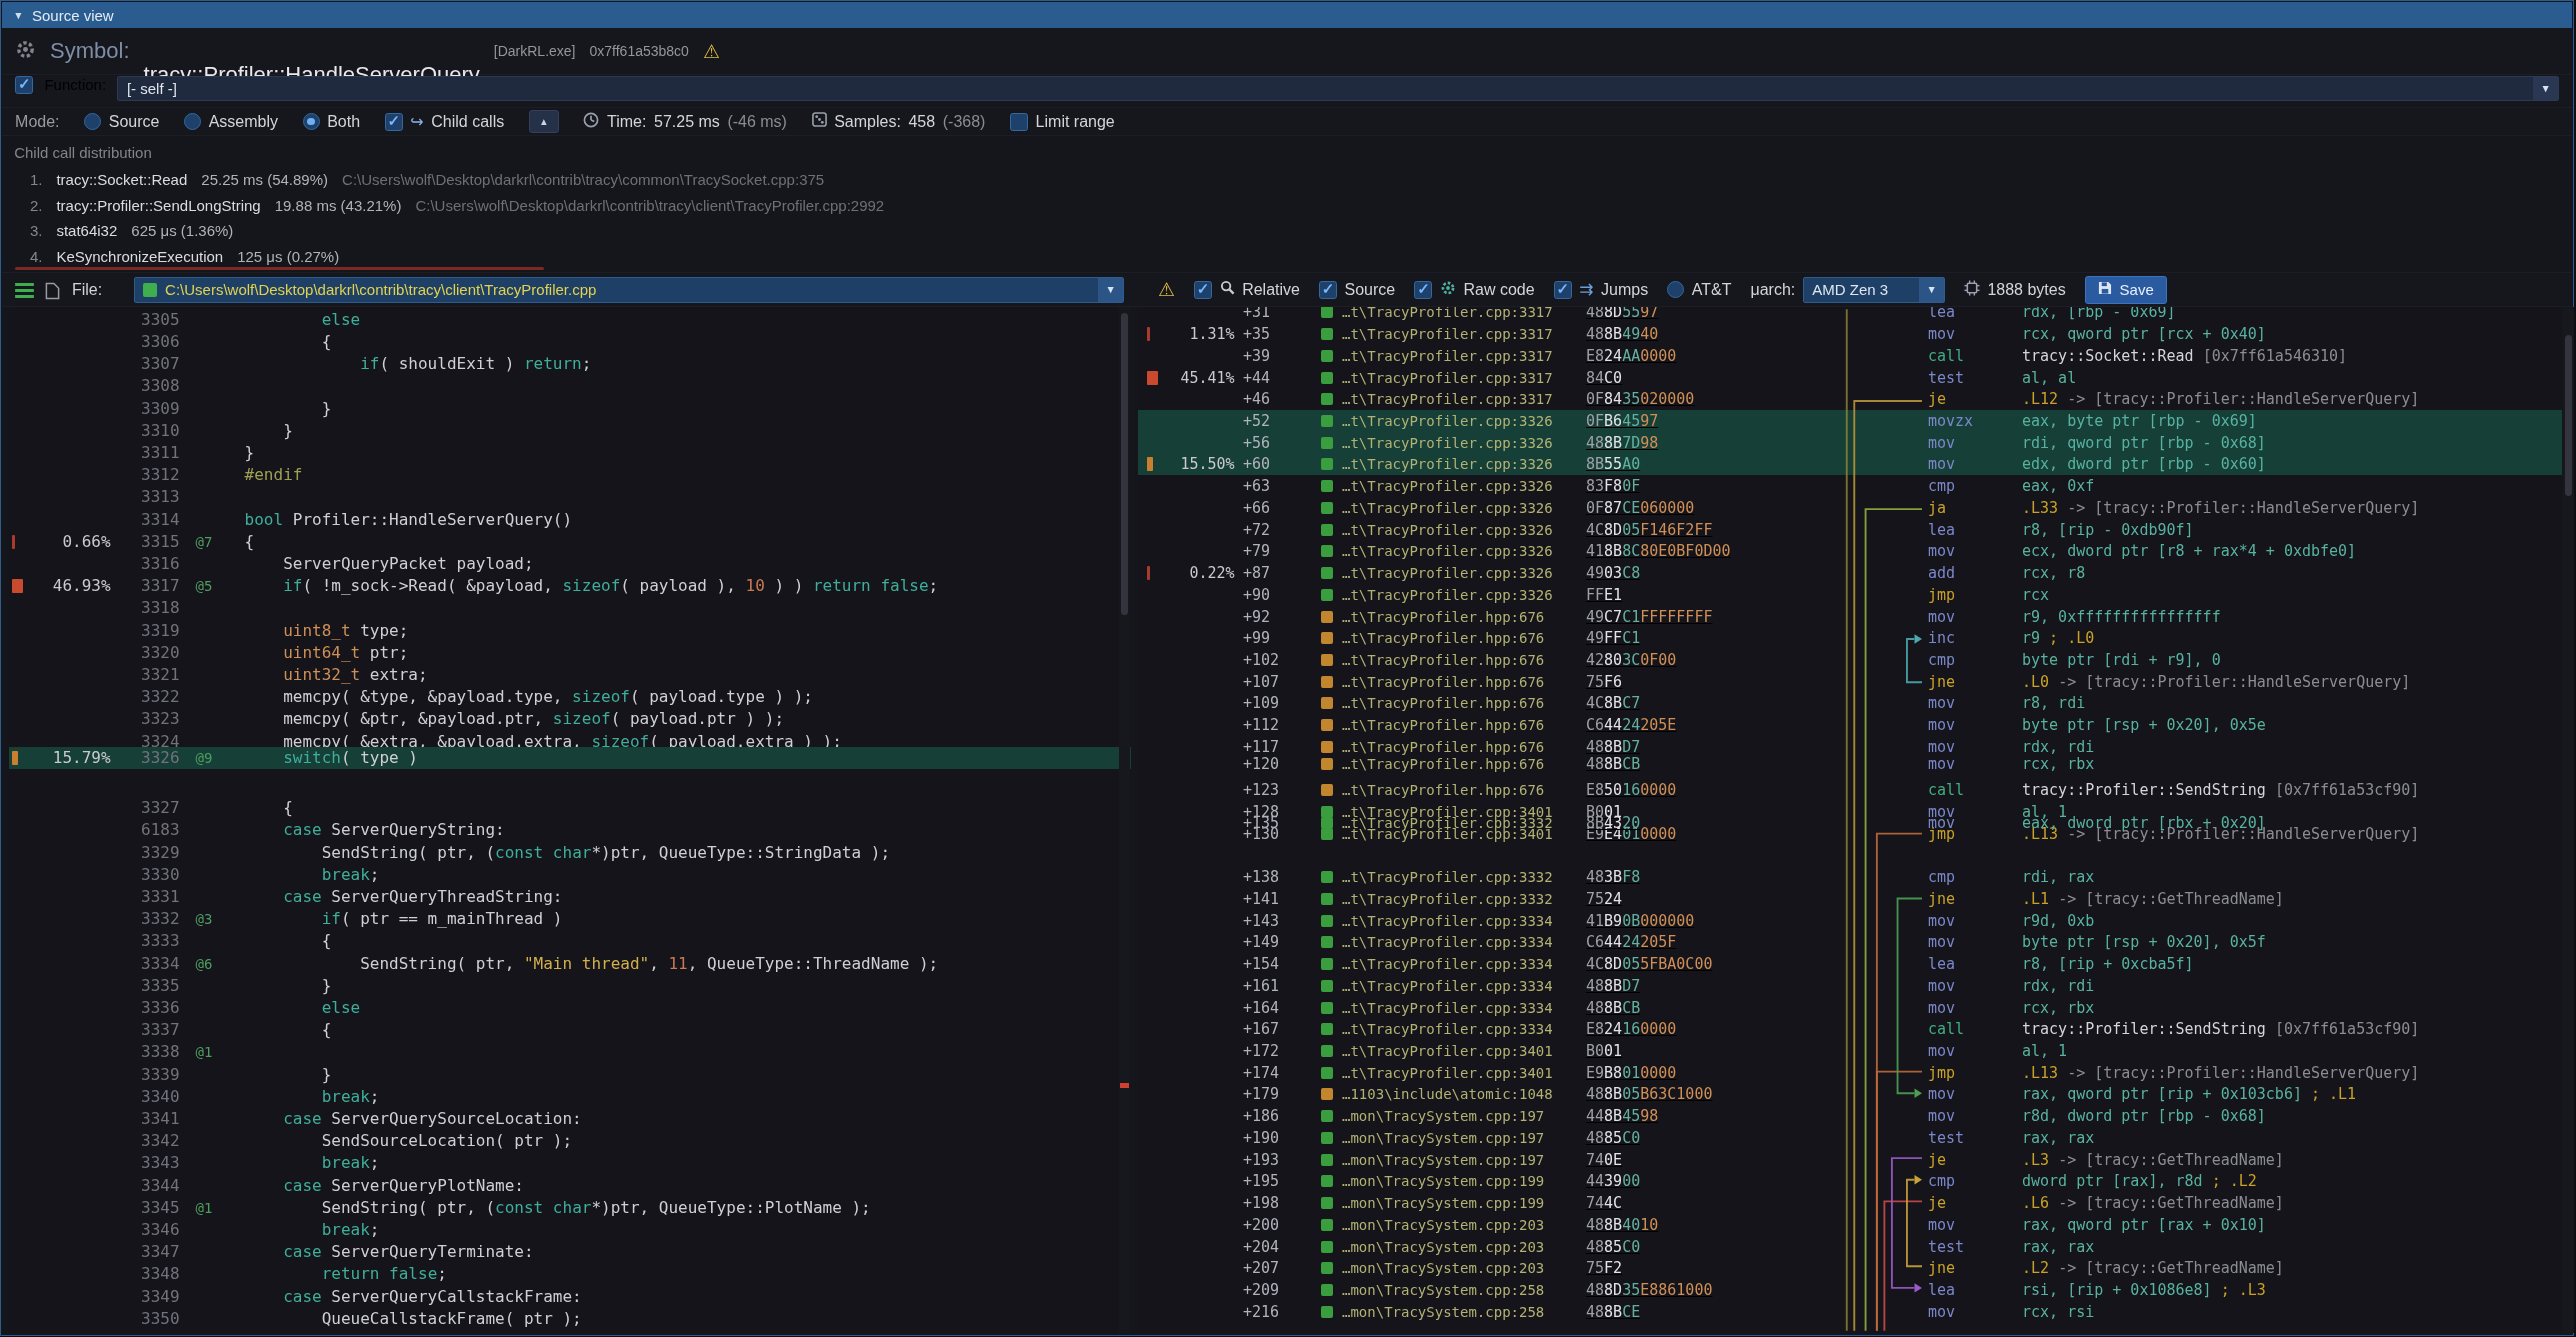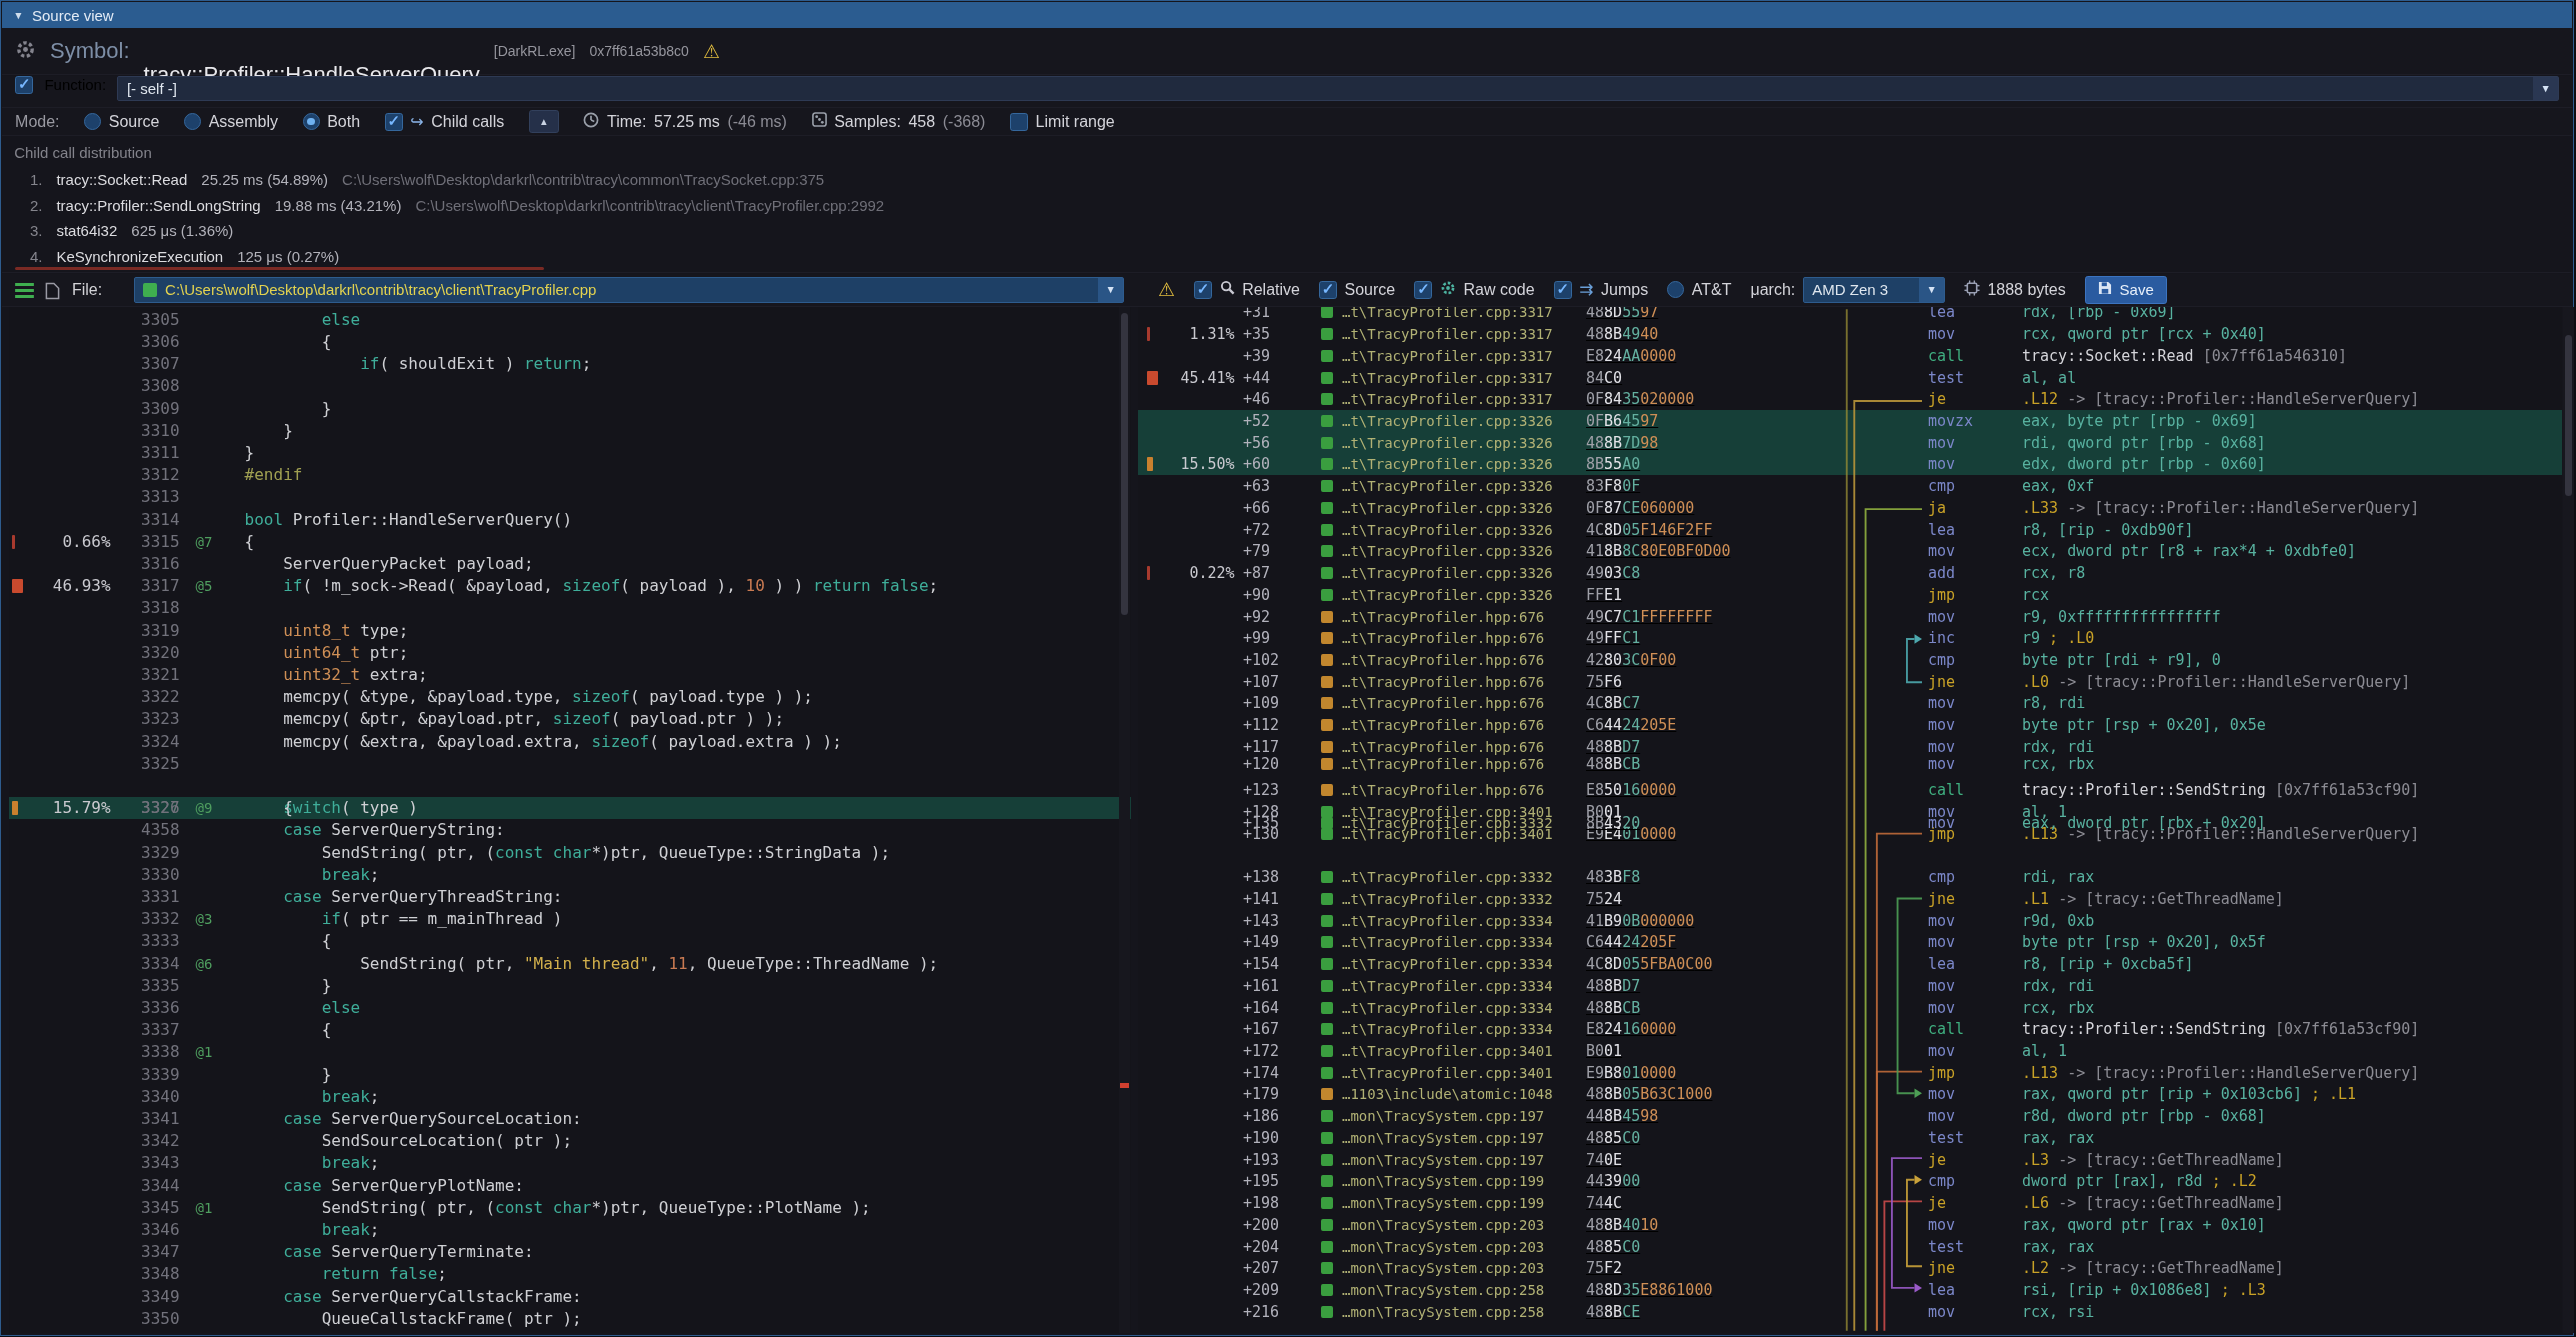--- a/index.html
+++ b/index.html
@@ -398,36 +398,36 @@
           <span class="snum">3324</span>
           <span class="sann"></span>
           <span class="scode">    memcpy( &amp;extra, &amp;payload.extra, <span class="kw">sizeof</span>( payload.extra ) );</span>
         </div>
         <div class="srow" style="top:446px">
           <span class="spct"></span>
           <span class="snum">3325</span>
           <span class="sann"></span>
           <span class="scode"></span>
         </div>
-        <div class="srow hl" style="top:490px">
+        <div class="srow hl" style="top:440px">
           <span class="hotbar" style="width:5.7px;background:#c9802e"></span>
           <span class="spct">15.79%</span>
           <span class="snum">3326</span>
           <span class="sann">@9</span>
           <span class="scode">    <span class="kw">switch</span>( type )</span>
         </div>
         <div class="srow" style="top:490px">
           <span class="spct"></span>
           <span class="snum">3327</span>
           <span class="sann"></span>
           <span class="scode">    {</span>
         </div>
         <div class="srow" style="top:512px">
           <span class="spct"></span>
-          <span class="snum">4358</span>
+          <span class="snum">6183</span>
           <span class="sann"></span>
           <span class="scode">    <span class="kw">case</span> ServerQueryString:</span>
         </div>
         <div class="srow" style="top:535px">
           <span class="spct"></span>
           <span class="snum">3329</span>
           <span class="sann"></span>
           <span class="scode">        SendString( ptr, (<span class="kw">const</span> <span class="kw">char</span>*)ptr, QueueType::StringData );</span>
         </div>
         <div class="srow" style="top:557px">

